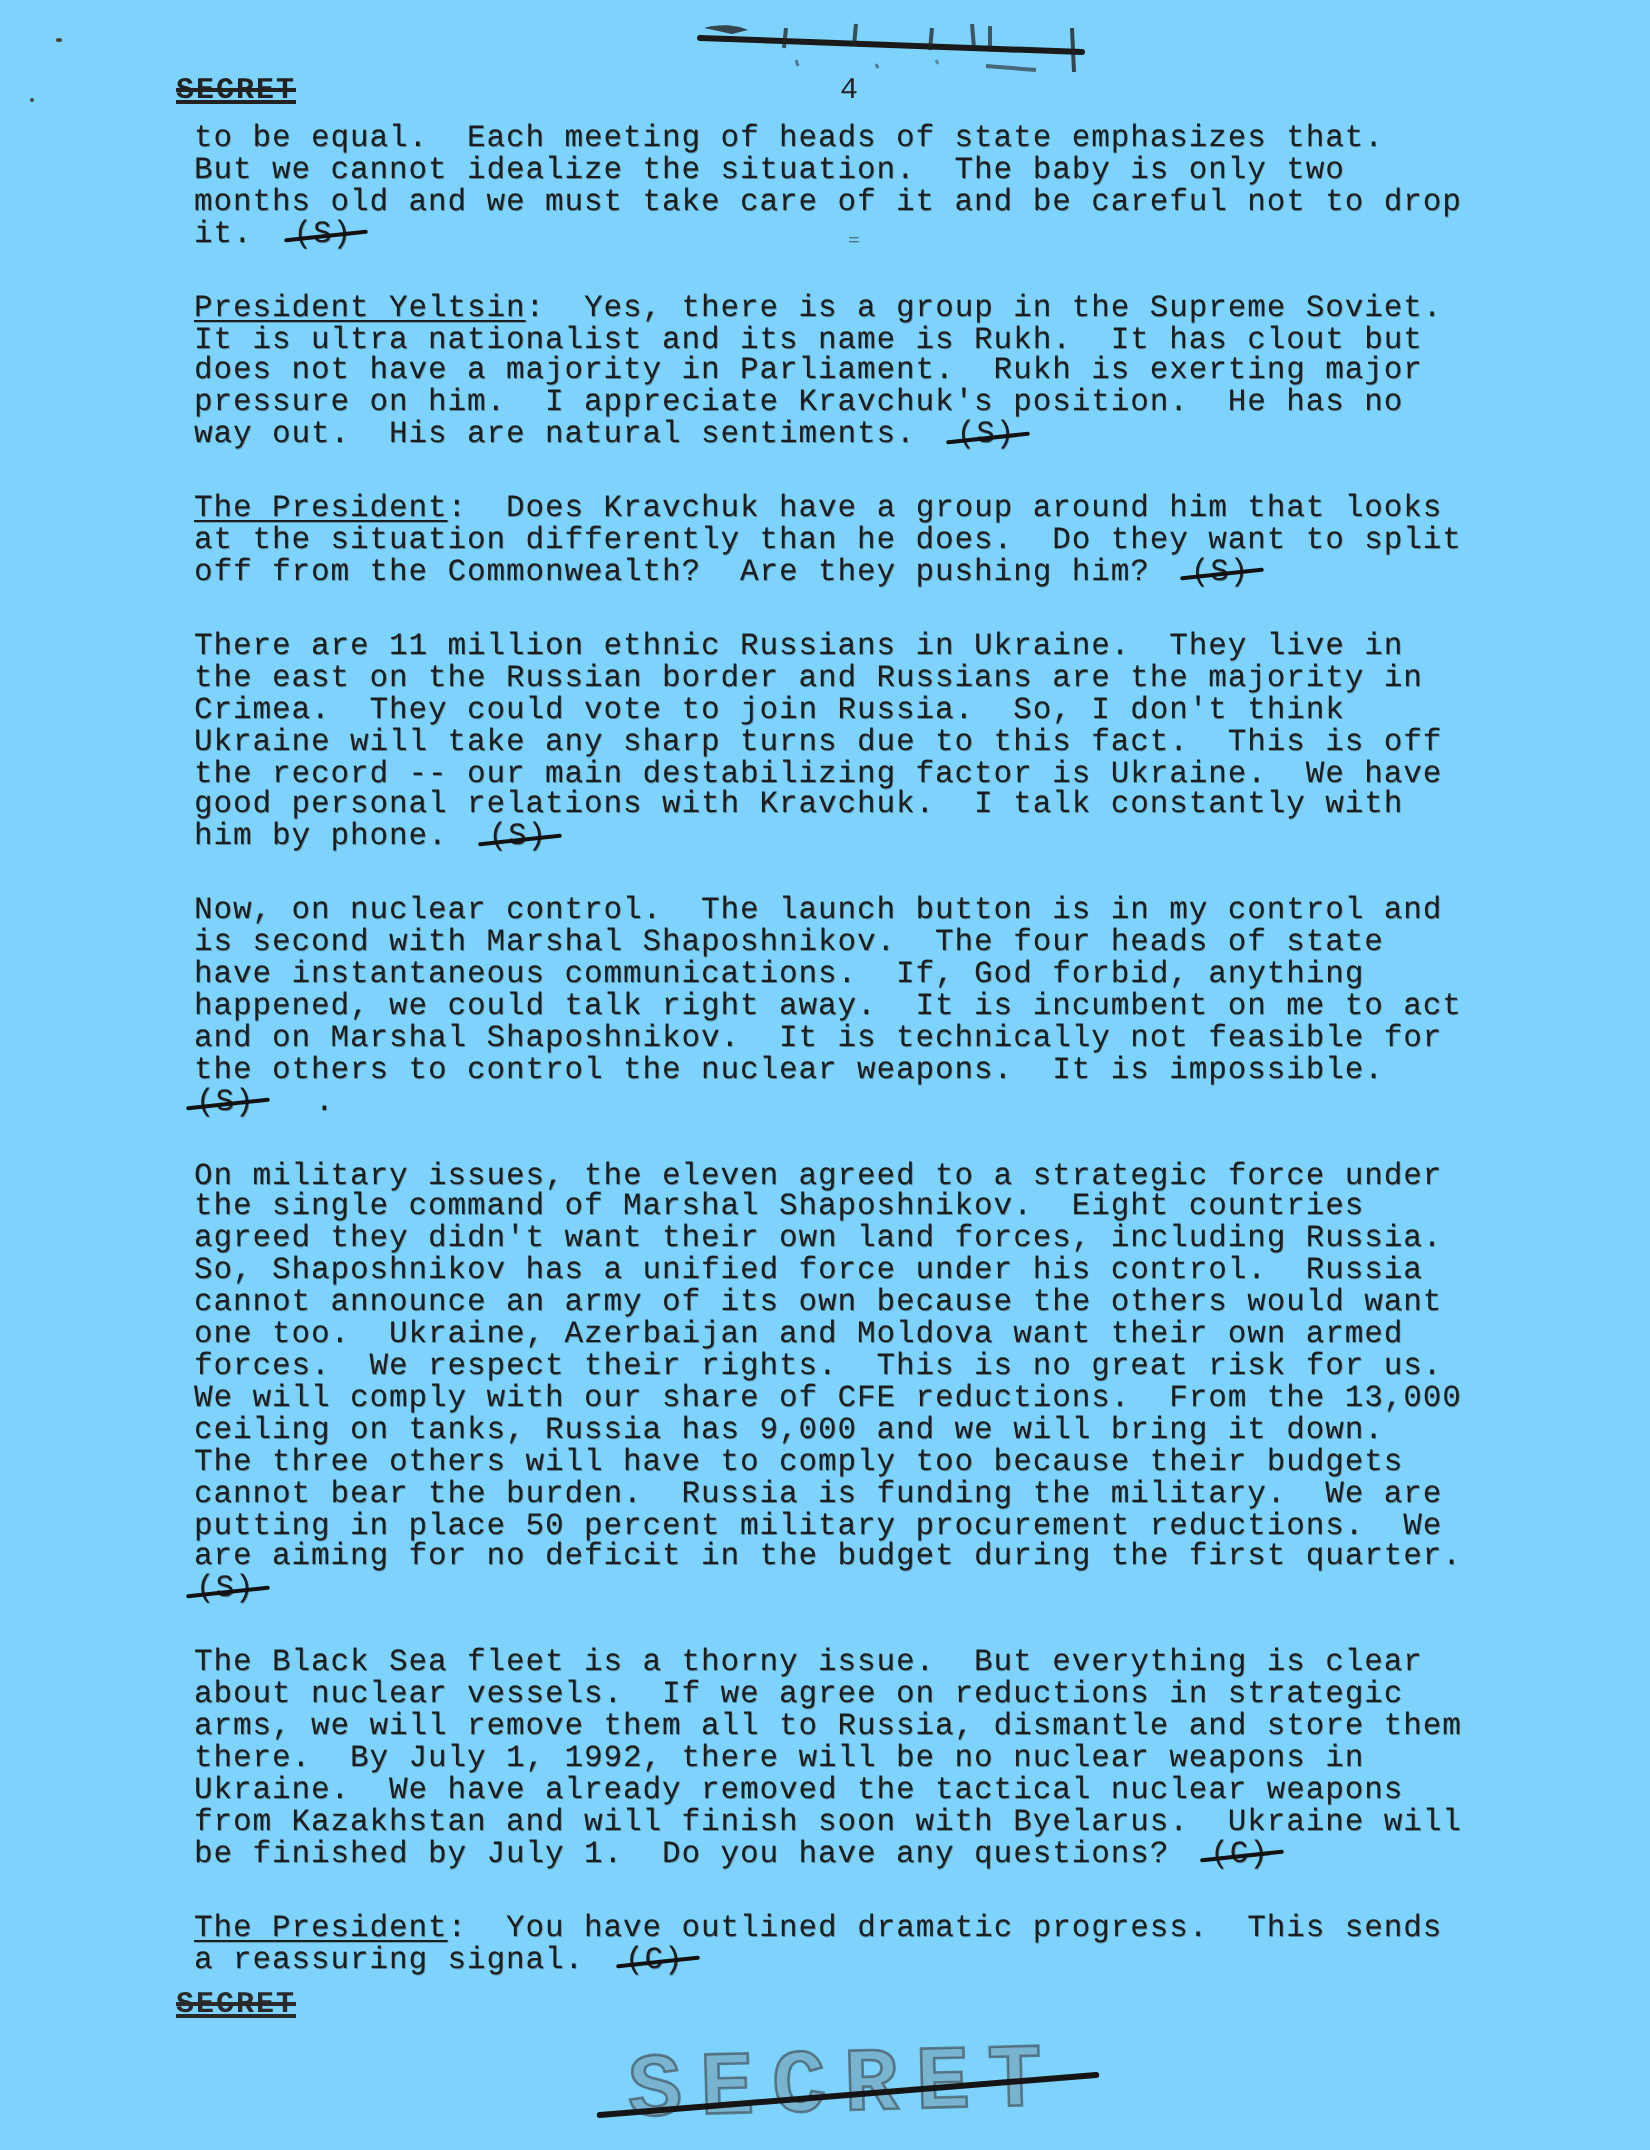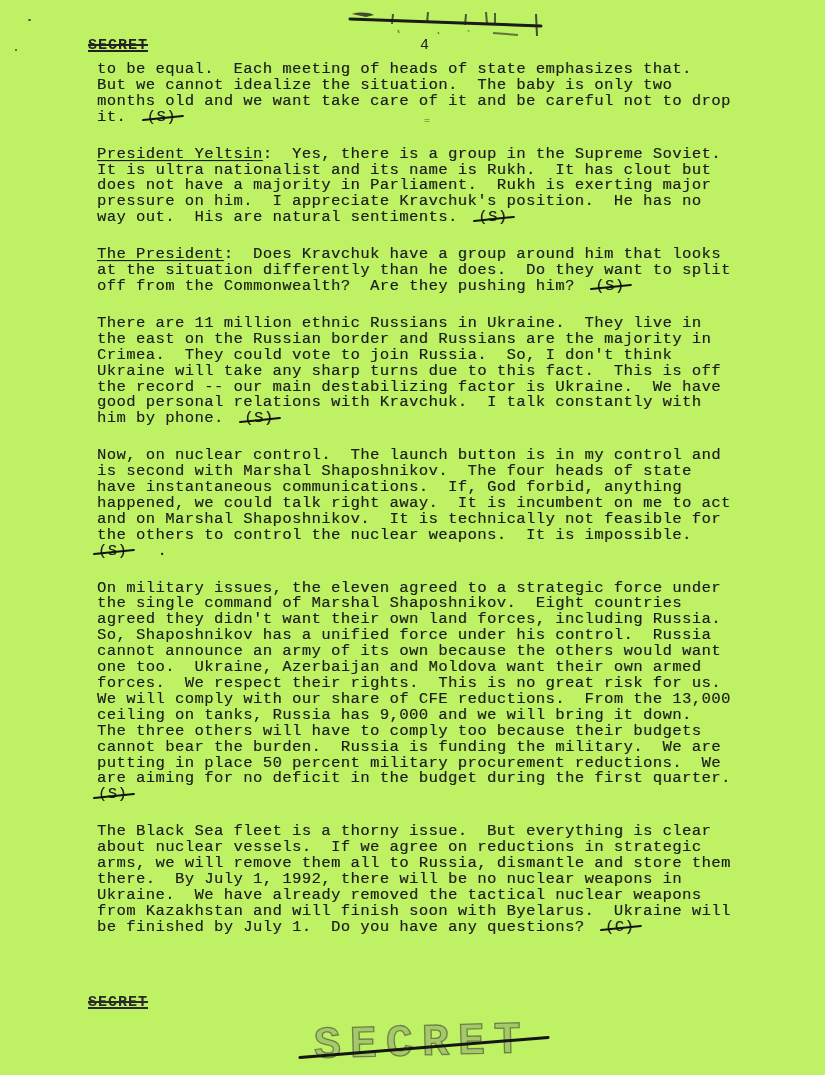--- a/index.html
+++ b/index.html
@@ -2,21 +2,21 @@
 <html><head>
 <meta charset="utf-8">
 <style>
   html,body{margin:0;padding:0;}
   body{
     width:825px;height:1075px;position:relative;
     background:#fbfbfa;
     font-family:"Liberation Mono","DejaVu Sans Mono",monospace;
     color:#1d1d1d;
   }
-  .page{position:absolute;inset:0;overflow:hidden;background:#bef264;}
+  .page{position:absolute;inset:0;overflow:hidden;background:#7dd3fc;}
 
   
   .top-secret{
     position:absolute;left:88px;top:37px;
     font-size:15px;font-weight:bold;letter-spacing:1px;
     text-decoration:underline line-through;
     text-decoration-thickness:1.6px;
     color:#222;
   }
   .page-num{position:absolute;left:420px;top:37px;font-size:15px;color:#222;}
@@ -88,21 +88,21 @@
   </svg>
 
   <div class="top-secret">SECRET</div>
   <div class="page-num">4</div>
   <div class="artifact">=</div>
 
   <div class="docbody">
 
     <p class="para"><span class="speaker"></span><span class="ptext">to be equal.  Each meeting of heads of state emphasizes that.
 But we cannot idealize the situation.  The baby is only two
-months old and we want take care of it and be careful not to drop
+months old and we must take care of it and be careful not to drop
 it.  </span><span class="mark">(S)</span><span class="suffix"></span></p>
 
     <p class="para"><span class="speaker">President Yeltsin</span><span class="ptext">:  Yes, there is a group in the Supreme Soviet.
 It is ultra nationalist and its name is Rukh.  It has clout but
 does not have a majority in Parliament.  Rukh is exerting major
 pressure on him.  I appreciate Kravchuk's position.  He has no
 way out.  His are natural sentiments.  </span><span class="mark">(S)</span><span class="suffix"></span></p>
 
     <p class="para"><span class="speaker">The President</span><span class="ptext">:  Does Kravchuk have a group around him that looks
 at the situation differently than he does.  Do they want to split
@@ -140,20 +140,22 @@
 </span><span class="mark">(S)</span><span class="suffix"></span></p>
 
     <p class="para"><span class="speaker"></span><span class="ptext">The Black Sea fleet is a thorny issue.  But everything is clear
 about nuclear vessels.  If we agree on reductions in strategic
 arms, we will remove them all to Russia, dismantle and store them
 there.  By July 1, 1992, there will be no nuclear weapons in
 Ukraine.  We have already removed the tactical nuclear weapons
 from Kazakhstan and will finish soon with Byelarus.  Ukraine will
 be finished by July 1.  Do you have any questions?  </span><span class="mark">(C)</span><span class="suffix"></span></p>
 
+    <p class="para"><span class="speaker">The President</span><span class="ptext">:  You have outlined dramatic progress.  This sends
+a reassuring signal.  </span><span class="mark">(C)</span><span class="suffix"></span></p>
 
   </div>
 
   <div class="bottom-secret">SECRET</div>
 
   <div class="stamp">SECRET</div>
   <div class="stamp-line"></div>
 
 </div>
 

